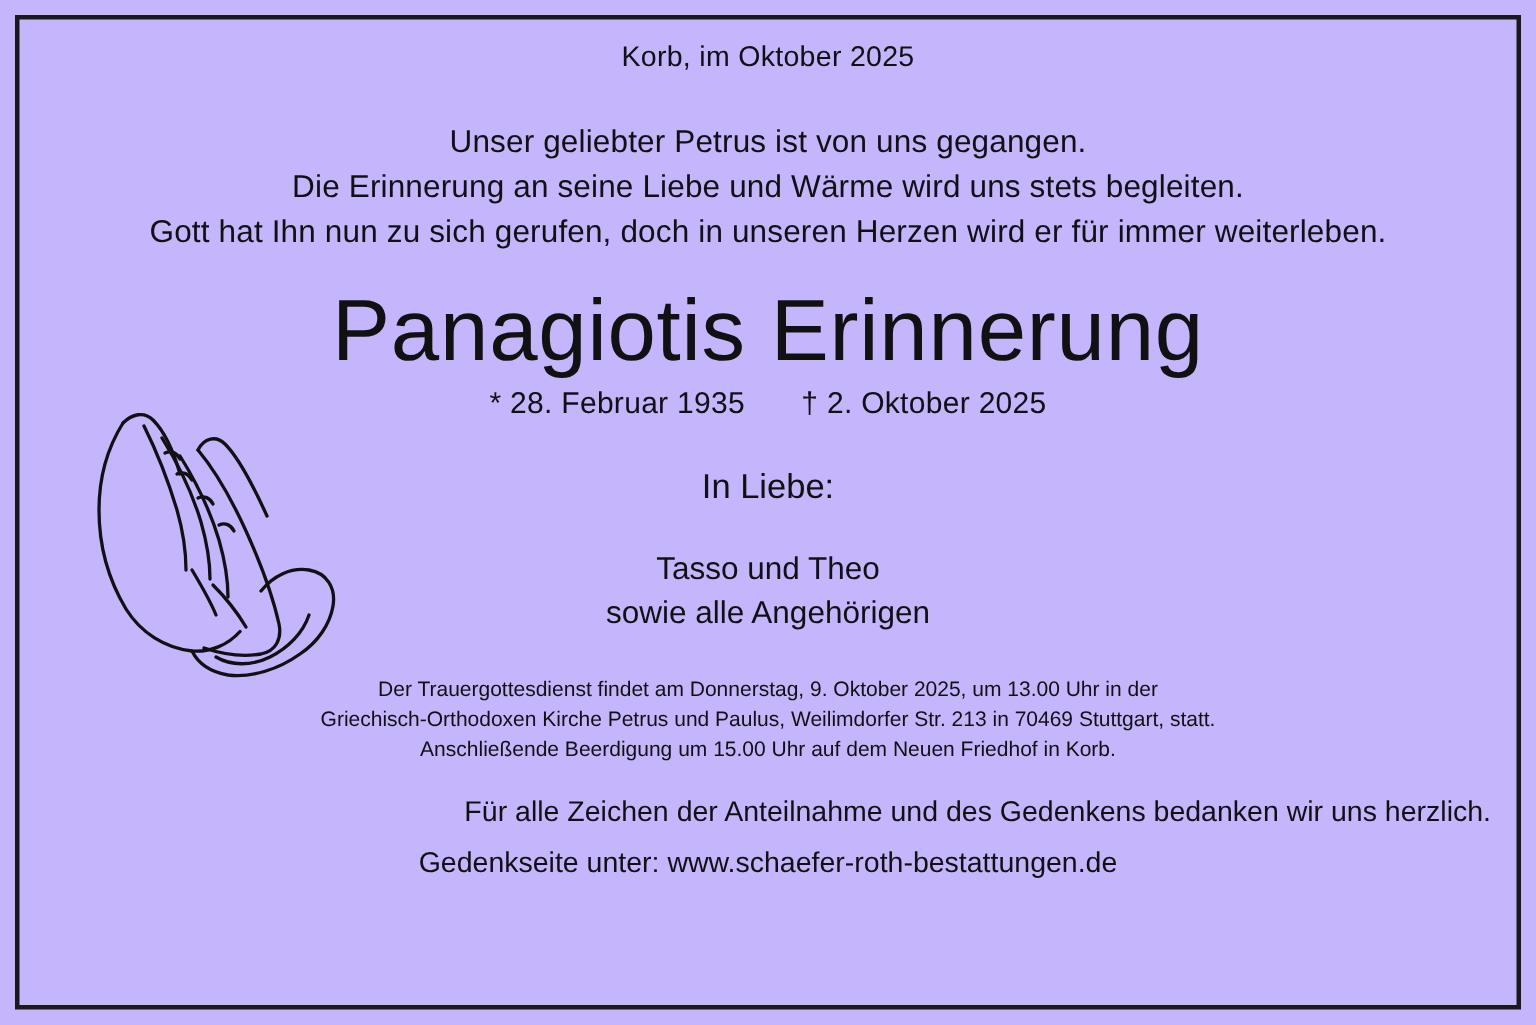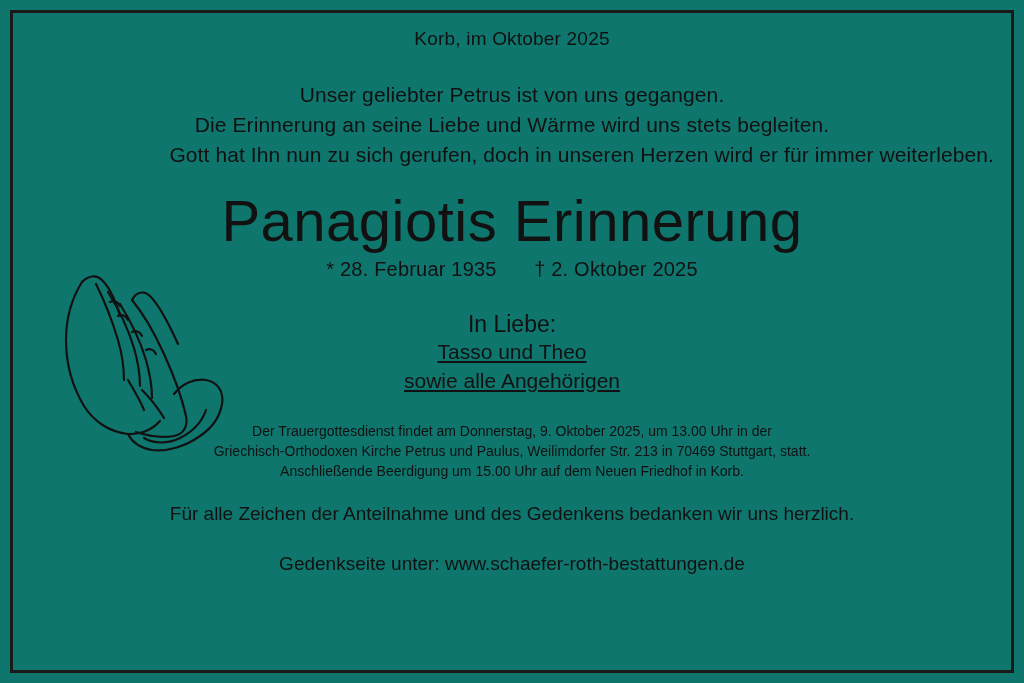--- a/index.html
+++ b/index.html
@@ -11,21 +11,21 @@
     width: 1024px;
     height: 683px;
     font-family: "Liberation Sans", sans-serif;
     color: #111111;
     overflow: hidden;
   }
   .page {
     position: relative;
     width: 1024px;
     height: 683px;
-    background: #0f766e;
+    background: #c4b5fd;
     box-sizing: border-box;
   }
   .frame {
     position: absolute;
     left: 10px;
     top: 10px;
     right: 10px;
     bottom: 10px;
     border: 3px solid #1a1a1a;
     box-sizing: border-box;
@@ -52,21 +52,20 @@
     margin-top: 30px;
     line-height: 1.42;
   }
   .intro .line {
     font-size: 21px;
     letter-spacing: 0.1px;
     white-space: nowrap;
   }
   .intro .line.l3 {
     font-size: 21px;
-    text-align: right;
   }
 
   .name {
     margin-top: 22px;
     font-size: 58px;
     font-weight: 400;
     letter-spacing: 0.5px;
     line-height: 1.05;
     white-space: nowrap;
   }
@@ -79,42 +78,42 @@
   .dates .sep {
     display: inline-block;
     width: 26px;
   }
 
   .inliebe {
     margin-top: 30px;
     font-size: 23px;
   }
   .survivors {
-    margin-top: 0;
+    margin-top: 28px;
     font-size: 21px;
     line-height: 1.35;
-    text-decoration: underline;
   }
 
   .service {
     margin-top: 26px;
     font-size: 14px;
     line-height: 1.44;
   }
   .service .line {
     white-space: nowrap;
   }
 
   .thanks {
     margin-top: 22px;
     font-size: 19px;
+    text-align: right;
   }
 
   .memorial {
-    margin-top: 28px;
+    margin-top: 12px;
     font-size: 19px;
   }
 
   .hands {
     position: absolute;
     left: 36px;
     top: 240px;
     width: 215px;
     height: 215px;
   }

